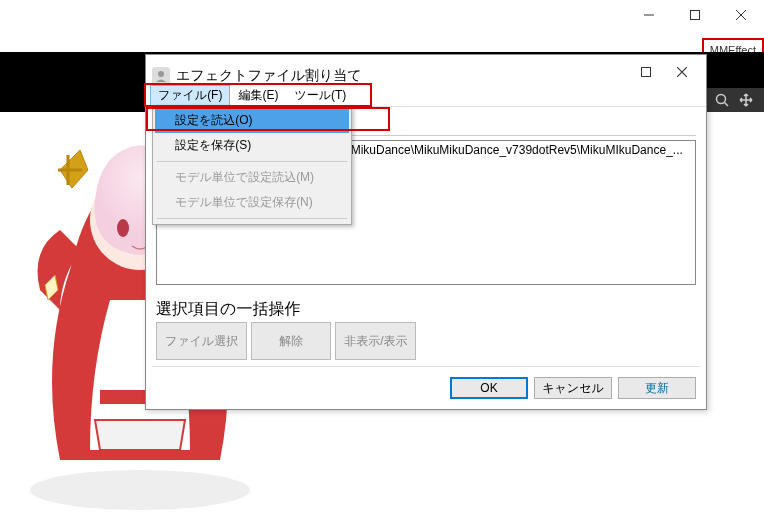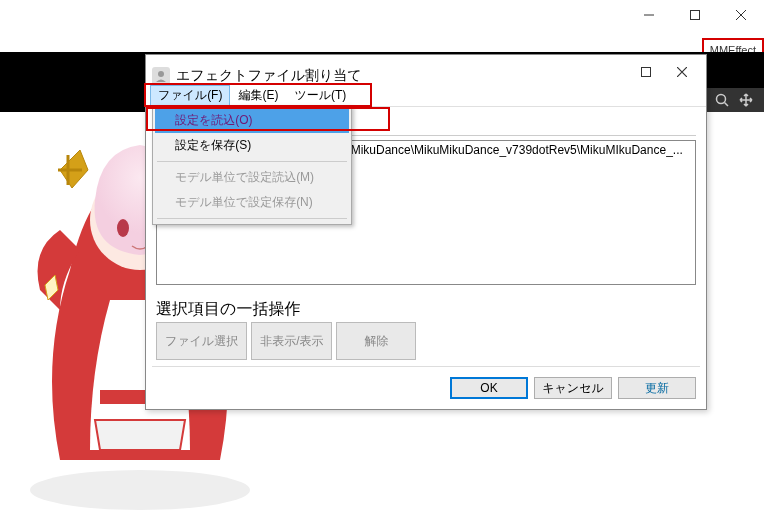--- a/index.html
+++ b/index.html
@@ -28,21 +28,21 @@
   .dlg-title .wctrls { display: flex; gap: 0; }
   .dlg-title .wctrls .b { width: 36px; height: 26px; display: flex; align-items: center; justify-content: center; }
 
   .menubar { height: 22px; display: flex; align-items: center; font-size: 12px; padding: 0 4px; border-bottom: 1px solid #e0e0e0; position: relative; }
   .menubar .mi { padding: 2px 8px; text-align: center; }
   .menubar .mi.open { background: #cde8ff; border: 1px solid #7ab8e8; padding: 1px 7px; }
   .red-box-menu { position: absolute; left: -2px; top: -2px; width: 228px; height: 24px; border: 2px solid #d40000; pointer-events: none; z-index: 40; }
 
   .dropdown { position: absolute; left: 6px; top: 20px; width: 200px; background: #f0f0f0; border: 1px solid #aaa; box-shadow: 2px 2px 4px rgba(0,0,0,0.25); z-index: 20; padding: 2px; font-size: 12px; }
   .dropdown .mitem { padding: 4px 20px; }
-  .dropdown .mitem.hl { background: #4da1e8; color: #701a75; }
+  .dropdown .mitem.hl { background: #4da1e8; color: #000000; }
   .dropdown .mitem.dis { color: #999; }
   .dropdown .sep { height: 1px; background: #ccc; margin: 3px 2px; }
   .red-box-hl { position: absolute; left: 0px; top: 22px; width: 244px; height: 24px; border: 2px solid #d40000; pointer-events: none; z-index: 30; }
 
   .tabs { display: flex; border-bottom: 1px solid #ccc; margin: 6px 10px 0 10px; font-size: 12px; position: relative; z-index: 1; }
   .tabs .tab { padding: 3px 14px 4px; border: 1px solid #ccc; border-bottom: none; background: #fff; margin-right: 2px; border-radius: 3px 3px 0 0; }
   .tabs .tab.partial { color: #333; }
 
   .listbox { margin: 4px 10px 10px 10px; border: 1px solid #888; height: 145px; background: #fff; font-size: 12px; padding-top: 0; position: relative; z-index: 1; }
   .listrow { display: flex; align-items: center; height: 18px; padding: 0 4px; }
@@ -176,22 +176,22 @@
     <div class="listrow">
       <span class="cb">✓</span>
       <span class="name">德莉莎.pmx</span>
       <span class="path">(none)</span>
     </div>
   </div>
 
   <div class="batch-label">選択項目の一括操作</div>
   <div class="batch-btns">
     <button>ファイル選択</button>
+    <button>解除</button>
     <button>非表示/表示</button>
-    <button>解除</button>
   </div>
 
   <div class="bottom-sep"></div>
   <div class="bottom-btns">
     <button class="primary">OK</button>
     <button>キャンセル</button>
     <button class="disabled">更新</button>
   </div>
 </div>
 

